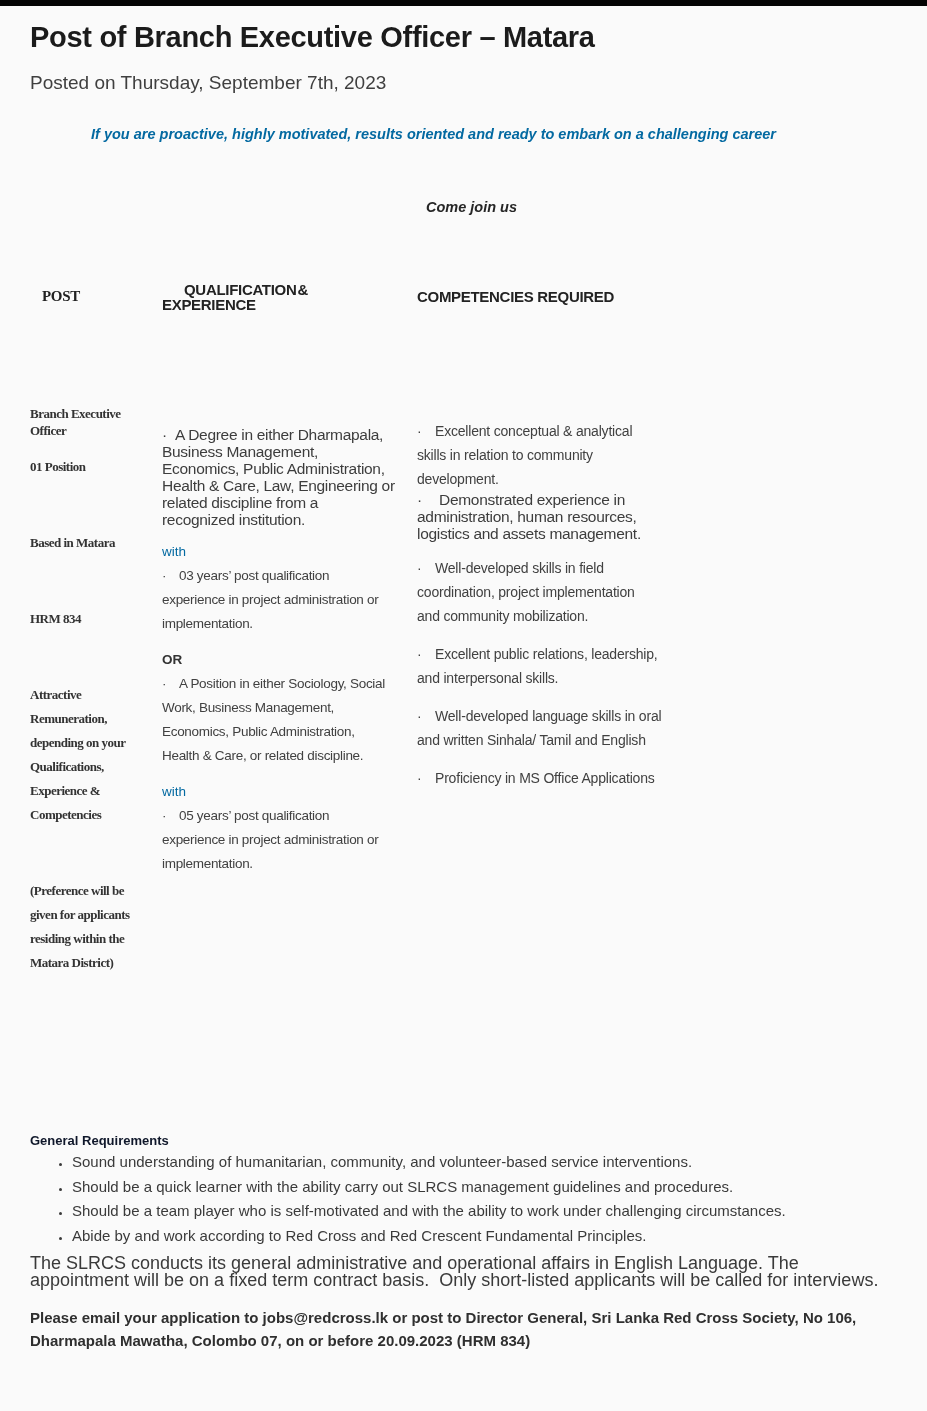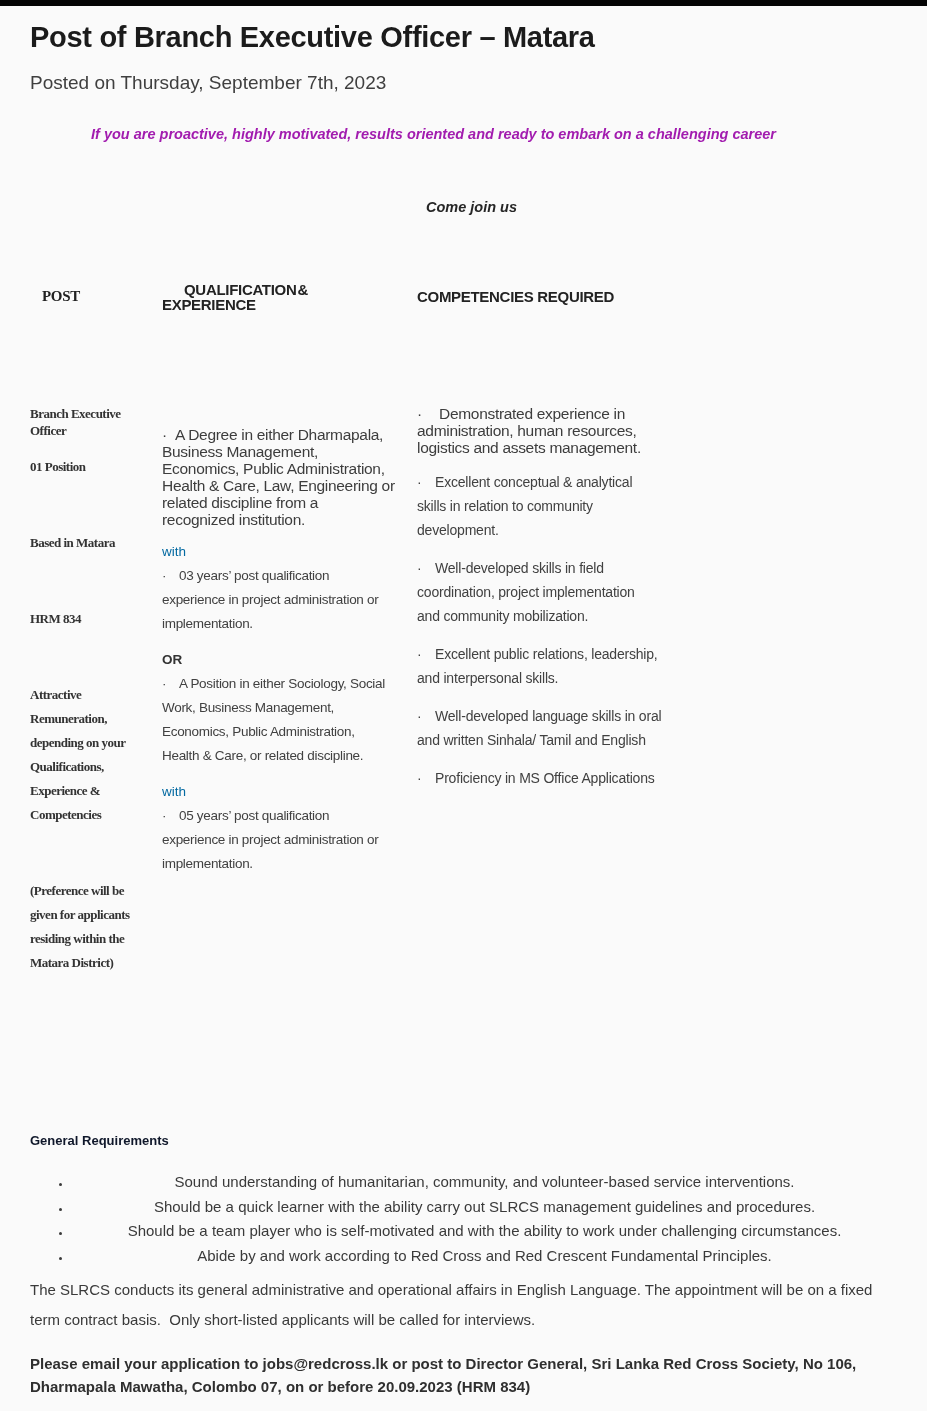--- a/index.html
+++ b/index.html
@@ -19,21 +19,21 @@
     letter-spacing: -0.3px;
     color: #1b1b1b;
   }
   .posted { margin-top: 18px; font-size: 19px; color: #3f3f3f; }
   .intro {
     margin: 32px 60px 0 0;
     text-align: center;
     font-size: 14.5px;
     font-weight: bold;
     font-style: italic;
-    color: #a21caf;
+    color: #0369a1;
   }
   .comejoin {
     margin: 57px 0 0 16px;
     text-align: center;
     font-size: 14.5px;
     font-weight: bold;
     font-style: italic;
     color: #262626;
   }
 
@@ -93,29 +93,29 @@
   .orword { font-weight: bold; color: #333; }
 
   
   .gr-head {
     margin-top: 157px;
     font-size: 13px;
     line-height: 18px;
     font-weight: bold;
     color: #0f172a;
   }
-  .gr-list { margin-top: 20px; padding-left: 42px; list-style: disc; text-align: center; }
+  .gr-list { padding-left: 42px; list-style: disc; }
   .gr-list li { font-size: 15px; line-height: 24.7px; color: #3a3a3a; }
   .gr-list li::marker { font-size: 11px; }
 
   
   .f1 {
     margin-top: 6px;
-    font-size: 15px;
-    line-height: 30px;
+    font-size: 18px;
+    line-height: 17px;
     color: #3a3a3a;
     white-space: pre-wrap;
   }
   .f2 {
     margin-top: 17px;
     font-size: 15px;
     line-height: 23px;
     font-weight: bold;
     color: #2f2f2f;
   }
@@ -206,29 +206,29 @@
           <div class="plainword">with</div>
           <div class="blk loosep">
             <div class="ln"><span class="dot">·</span><span>05 years’ post qualification</span></div>
             <div class="ln">experience in project administration or</div>
             <div class="ln">implementation.</div>
           </div>
         </div>
       </div>
 
       <div class="c3 c3col">
+        <div class="blk loosep">
+          <div class="ln"><span class="dot">·</span><span>Excellent conceptual &amp; analytical</span></div>
+          <div class="ln">skills in relation to community</div>
+          <div class="ln">development.</div>
+        </div>
         <div class="blk tightp">
           <div class="ln"><span class="dot">·</span><span>Demonstrated experience in</span></div>
           <div class="ln">administration, human resources,</div>
           <div class="ln">logistics and assets management.</div>
-        </div>
-        <div class="blk loosep">
-          <div class="ln"><span class="dot">·</span><span>Excellent conceptual &amp; analytical</span></div>
-          <div class="ln">skills in relation to community</div>
-          <div class="ln">development.</div>
         </div>
         <div class="blk loosep">
           <div class="ln"><span class="dot">·</span><span>Well-developed skills in field</span></div>
           <div class="ln">coordination, project implementation</div>
           <div class="ln">and community mobilization.</div>
         </div>
         <div class="blk loosep">
           <div class="ln"><span class="dot">·</span><span>Excellent public relations, leadership,</span></div>
           <div class="ln">and interpersonal skills.</div>
         </div>

